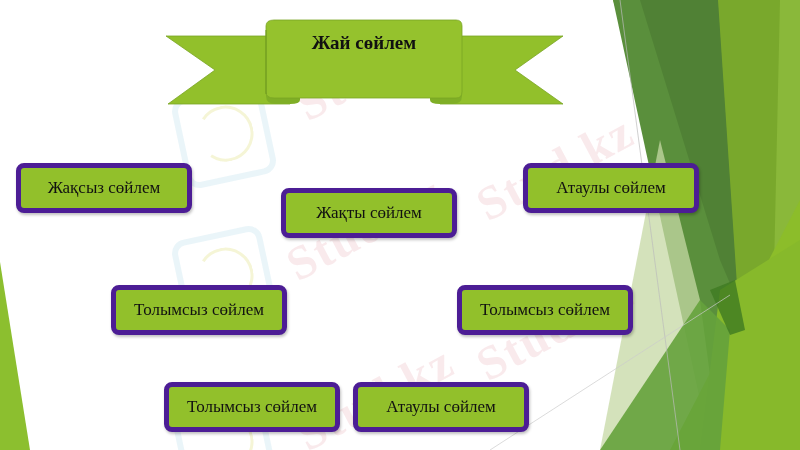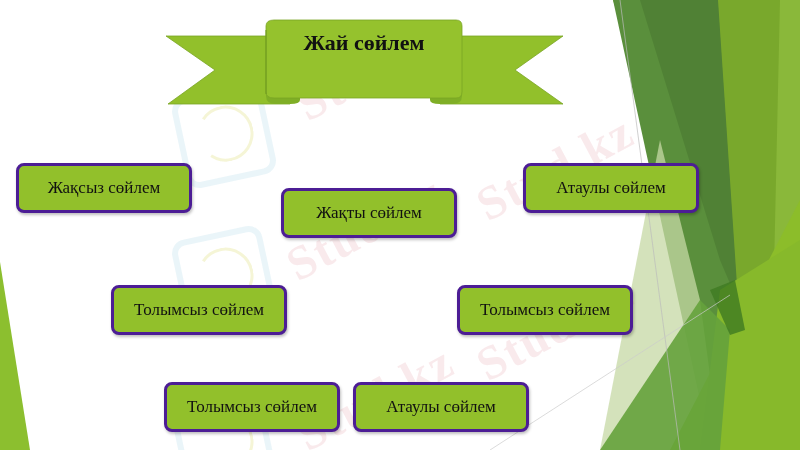--- a/index.html
+++ b/index.html
@@ -2,22 +2,22 @@
 <html><head>
 <meta charset="utf-8">
 <style>
   html, body { margin:0; padding:0; }
   body { width:800px; height:450px; position:relative; overflow:hidden; background:#ffffff; font-family:"Liberation Serif", "DejaVu Serif", serif; }
   .bg { position:absolute; left:0; top:0; width:800px; height:450px; }
   .watermark { position:absolute; font-family:"Liberation Serif", serif; font-weight:bold; font-size:48px; color:rgba(220,140,150,0.18); transform:rotate(-28deg); white-space:nowrap; pointer-events:none; letter-spacing:2px; }
   .wm-logo { position:absolute; width:80px; height:80px; border:6px solid rgba(170,215,230,0.25); border-radius:14px; transform:rotate(-12deg); }
   .wm-logo .arc { position:absolute; left:14px; top:10px; width:50px; height:50px; border-radius:50%; border:3px solid rgba(220,220,120,0.3); border-left-color:transparent; }
   .ribbon { position:absolute; left:160px; top:15px; width:410px; height:100px; }
-  .ribbon-title { position:absolute; left:266px; top:30px; width:196px; text-align:center; font-family:"Liberation Serif", serif; font-weight:bold; font-size:22px; line-height:25px; color:#111; }
-  .box { position:absolute; height:50px; width:176px; background:#92c02b; border:3px solid #4c1d95; border-radius:8px; box-shadow:1px 2px 3px rgba(0,0,0,0.25); display:flex; align-items:center; justify-content:center; font-family:"Liberation Serif", serif; font-size:17px; color:#111; box-sizing:border-box; }
+  .ribbon-title { position:absolute; left:266px; top:30px; width:196px; text-align:center; font-family:"Liberation Serif", serif; font-weight:bold; font-size:19px; line-height:25px; color:#111; }
+  .box { position:absolute; height:50px; width:176px; background:#92c02b; border:5px solid #4c1d95; border-radius:8px; box-shadow:1px 2px 3px rgba(0,0,0,0.25); display:flex; align-items:center; justify-content:center; font-family:"Liberation Serif", serif; font-size:17px; color:#111; box-sizing:border-box; }
 </style>
 </head>
 <body>
 
 <svg class="bg" viewBox="0 0 800 450" xmlns="http://www.w3.org/2000/svg">
 
   <polygon points="0,262 0,450 30,450" fill="#8cbf2f"></polygon>
 
   <polygon points="613,0 800,0 800,450 760,450" fill="#8bb536"></polygon>
   <polygon points="613,0 720,0 760,450 700,400" fill="#5a8f3c"></polygon>

